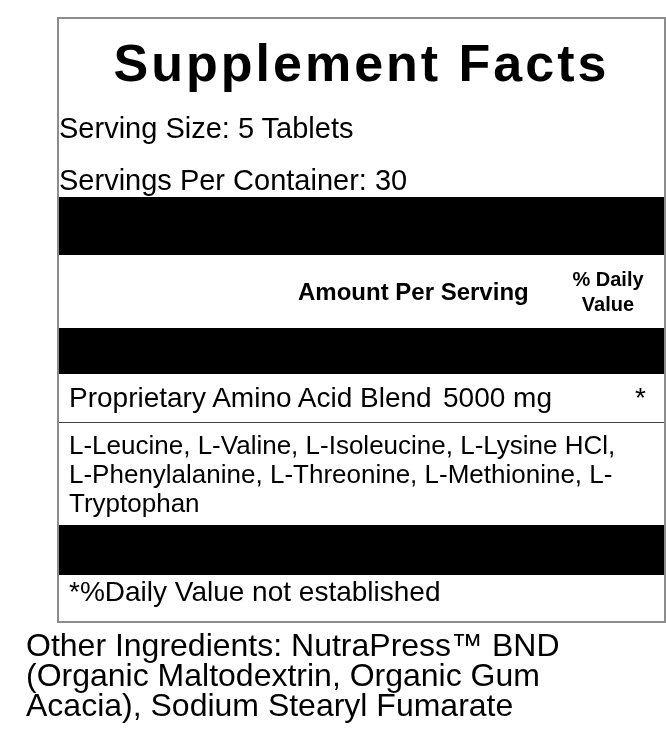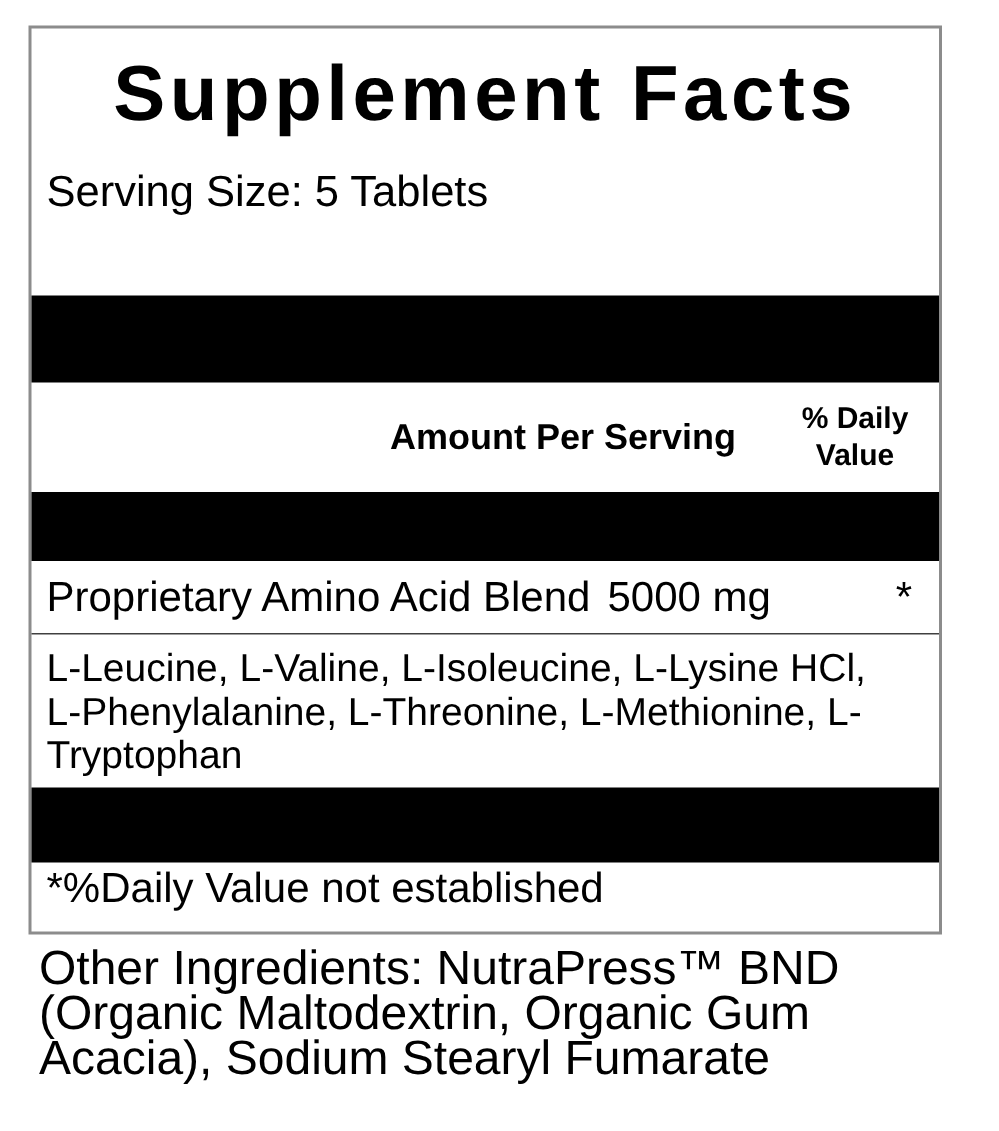--- a/index.html
+++ b/index.html
@@ -33,21 +33,20 @@
     padding-top: 14px;
     text-align: center;
     font-size: 52px;
     line-height: 60px;
     font-weight: bold;
     letter-spacing: 3px;
     white-space: nowrap;
   }
   .serving-line {
     margin-top: 18px;
-    padding-left: 10px;
     font-size: 29px;
     line-height: 34px;
     white-space: nowrap;
   }
   .bar { width: 100%; background: #000000; flex: none; }
   .bar-1 { height: 58px; }
   .bar-2 { height: 46px; }
   .bar-3 { height: 50px; }
   .col-head {
     height: 73px;
@@ -106,25 +105,26 @@
     width: 606px;
     font-size: 32px;
     line-height: 30px;
   }
 </style>
 </head>
 <body>
 
 <div class="page">
 
-  <div class="panel" style="border-color: rgb(140, 140, 140);">
+  <div class="panel" style="border-color: rgb(140, 140, 140); margin-left: 38px;">
 
     <div class="top-section">
       <div class="title">Supplement Facts</div>
       <div class="serving-line">Serving Size: 5 Tablets</div>
+      <div class="serving-line">Servings Per Container: 30</div>
     </div>
 
     <div class="bar bar-1" style="background-color: rgb(0, 0, 0);"></div>
 
     <div class="col-head">
       <div class="amount-head">Amount Per Serving</div>
       <div class="dv-head">% Daily Value</div>
     </div>
 
     <div class="bar bar-2" style="background-color: rgb(0, 0, 0);"></div>

